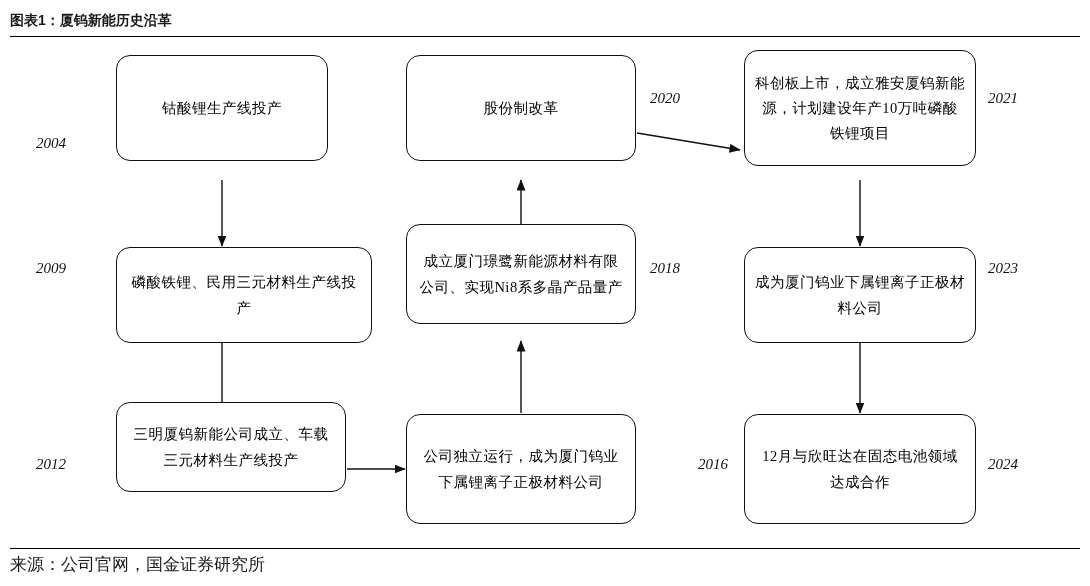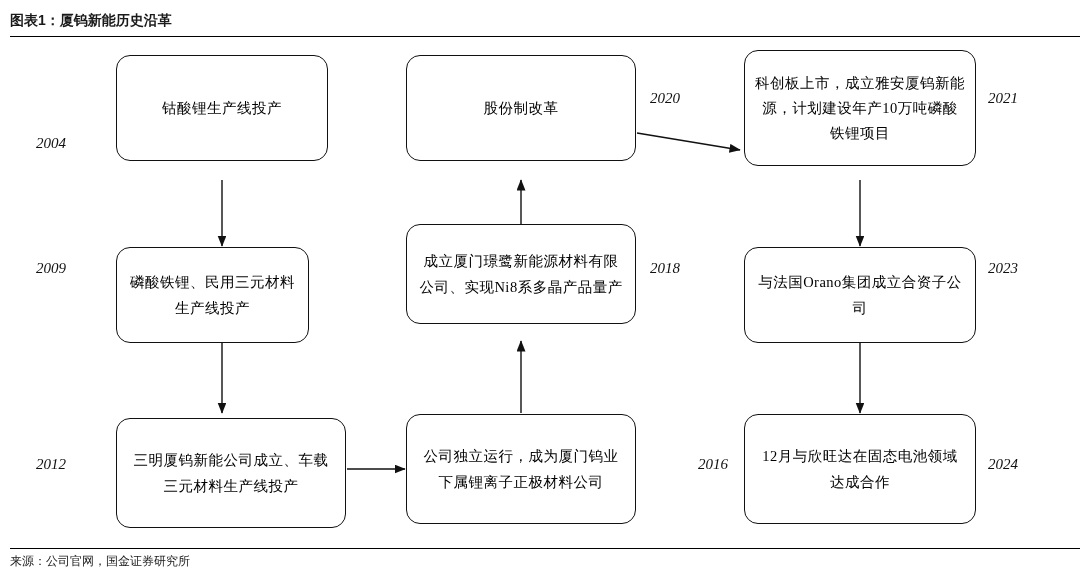--- a/index.html
+++ b/index.html
@@ -45,21 +45,21 @@
     top: 548px;
     width: 1070px;
     height: 1px;
     background: #000000;
   }
   #source-text {
     position: absolute;
     left: 10px;
     top: 553px;
     font-family: Liberation Serif, serif;
-    font-size: 12px;
+    font-size: 17px;
     color: #1a1a1a;
   }
   
   #diagram {
     position: absolute;
     left: 0;
     top: 38px;
     width: 1090px;
     height: 508px;
   }
@@ -136,30 +136,30 @@
     <div class="year" style="left:36px; top:52px;margin-top:45px;">2004</div>
     <div class="node" style="left:116px; top:17px; width:212px; height:106px;">钴酸锂生产线投产</div>
 
     <div class="node" style="left:406px; top:17px; width:230px; height:106px;">股份制改革</div>
     <div class="year" style="left:650px; top:52px;">2020</div>
 
     <div class="node" style="left:744px; top:12px; width:232px; height:116px; line-height:25px;">科创板上市，成立雅安厦钨新能源，计划建设年产10万吨磷酸铁锂项目</div>
     <div class="year" style="left:988px; top:52px;">2021</div>
 
     <div class="year" style="left:36px; top:222px;">2009</div>
-    <div class="node" style="left:116px; top:209px; width:193px; height:96px;">磷酸铁锂、民用三元材料生产线投产</div>
+    <div class="node" style="left:116px; top:209px; width:256px; height:96px;">磷酸铁锂、民用三元材料生产线投产</div>
 
     <div class="node" style="left:406px; top:186px; width:230px; height:100px;">成立厦门璟鹭新能源材料有限公司、实现Ni8系多晶产品量产</div>
     <div class="year" style="left:650px; top:222px;">2018</div>
 
-    <div class="node" style="left:744px; top:209px; width:232px; height:96px;">与法国Orano集团成立合资子公司</div>
+    <div class="node" style="left:744px; top:209px; width:232px; height:96px;">成为厦门钨业下属锂离子正极材料公司</div>
     <div class="year" style="left:988px; top:222px;">2023</div>
 
     <div class="year" style="left:36px; top:418px;">2012</div>
-    <div class="node" style="left:116px; top:380px; width:230px; height:110px;">三明厦钨新能公司成立、车载三元材料生产线投产</div>
+    <div class="node" style="left:116px; top:364px; width:230px; height:90px;">三明厦钨新能公司成立、车载三元材料生产线投产</div>
 
     <div class="node" style="left:406px; top:376px; width:230px; height:110px;">公司独立运行，成为厦门钨业下属锂离子正极材料公司</div>
     <div class="year" style="left:650px; top:418px;margin-left:48px;">2016</div>
 
     <div class="node" style="left:744px; top:376px; width:232px; height:110px;">12月与欣旺达在固态电池领域达成合作</div>
     <div class="year" style="left:988px; top:418px;">2024</div>
 
   </div>
 
   <div id="footer-rule"></div>

